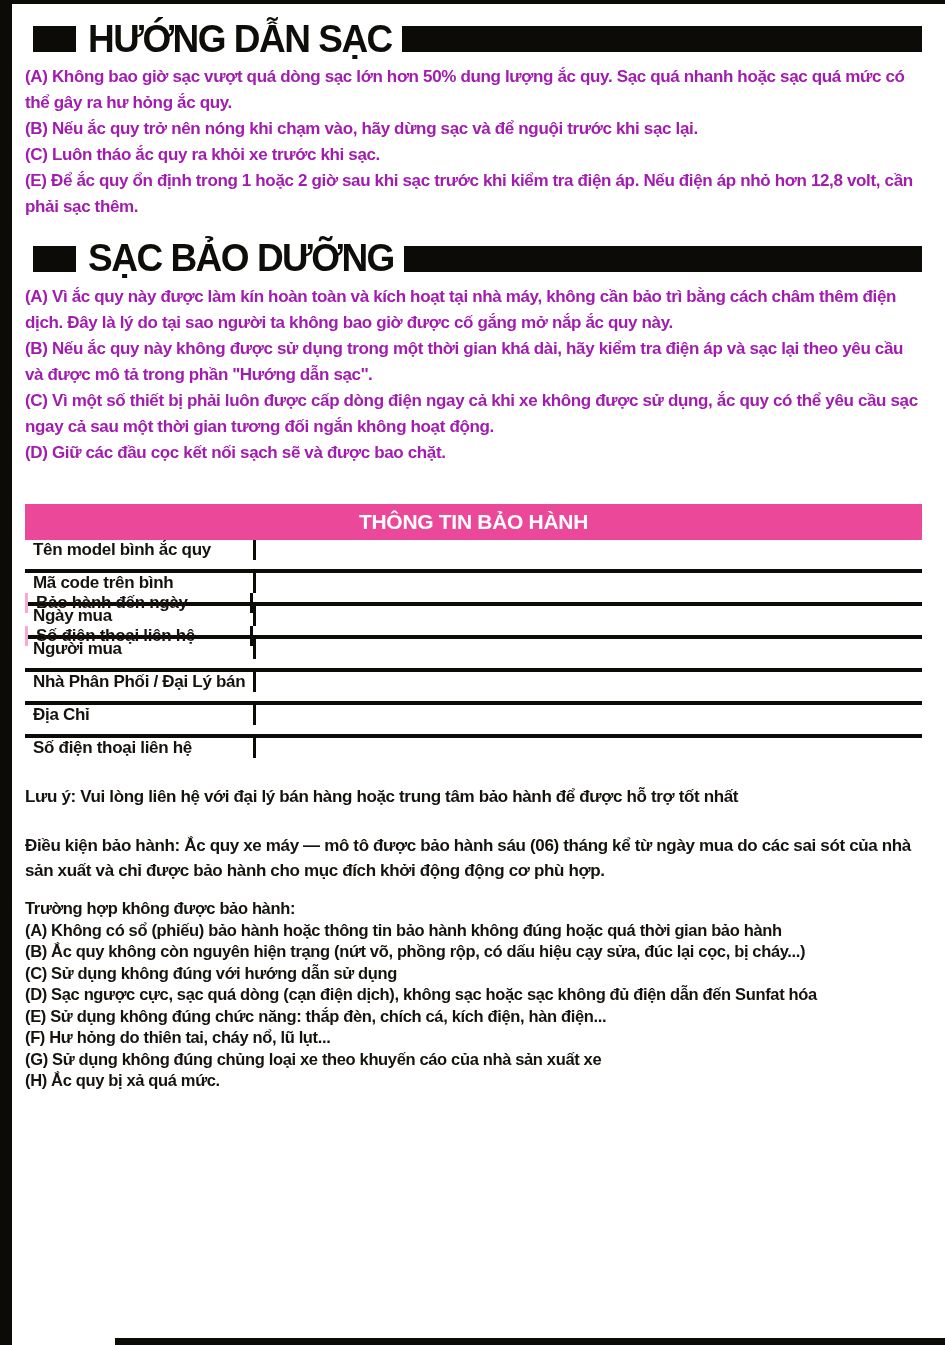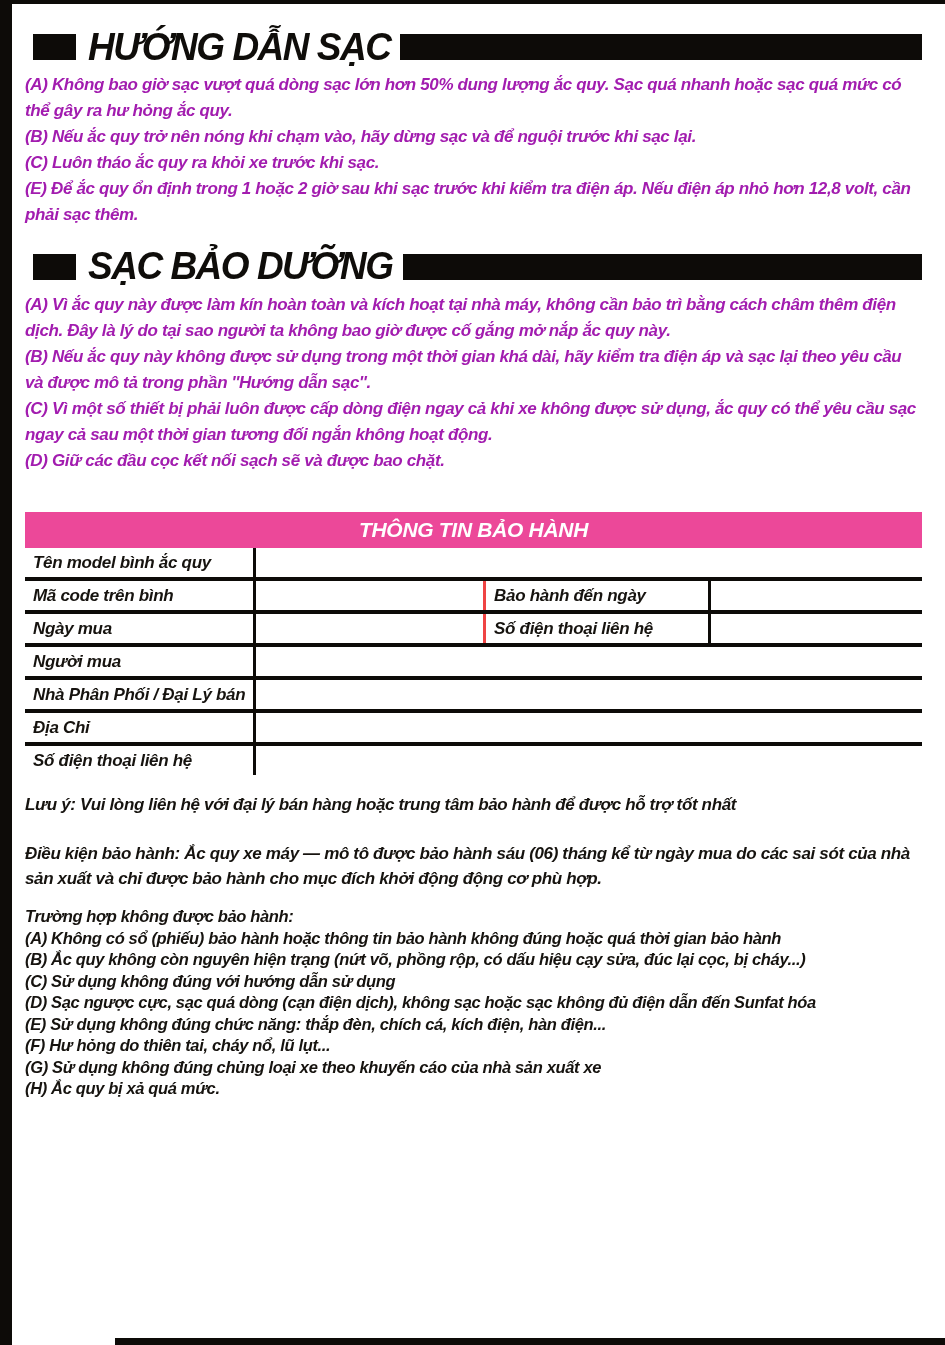--- a/index.html
+++ b/index.html
@@ -3,21 +3,21 @@
 <meta charset="utf-8">
 <style>
   html,body { margin:0; padding:0; background:#ffffff; }
   .page {
     position:relative; width:945px; height:1345px; background:#ffffff;
     font-family:"Liberation Sans", sans-serif; color:#16130f; overflow:hidden;
   }
   .left-bar { position:absolute; left:0; top:0; width:12px; height:1345px; background:#0d0b08; }
   .top-strip { position:absolute; left:0; top:0; width:945px; height:4px; background:#0d0b08; }
   .bottom-strip { position:absolute; left:115px; right:0; bottom:0; height:7px; background:#0d0b08; }
-  .content { position:absolute; left:25px; top:8px; width:897px;font-style:italic; }
+  .content { position:absolute; left:25px; top:0; width:897px; }
 
   .sec-header { display:flex; align-items:center; padding-left:8px; }
   .sec1 { margin-top:20px; }
   .sec2 { margin-top:20px; }
   .bullet { width:43px; height:26px; background:#0d0b08; flex:0 0 auto; }
   .sec-title {
     font-size:37px; font-weight:bold; letter-spacing:-1.5px; line-height:1.0;
     padding:0 10px 0 12px; white-space:nowrap; transform:scaleY(1.04); color:#0f0d0a;
   }
   .header-bar { flex:1 1 auto; height:26px; background:#0d0b08; }
@@ -27,27 +27,27 @@
     letter-spacing:-0.35px; color:#a21caf;
   }
   .sec-body { margin-top:7px; }
 
   .wtable { margin-top:38px; width:897px; }
   .wt-header {
     height:36px; background:#ec4899; color:#ffffff; display:flex;
     align-items:center; justify-content:center; font-size:21px; font-weight:bold;
     letter-spacing:-0.3px;
   }
-  .trow { display:flex; align-items:stretch; height:29px; }
+  .trow { display:flex; align-items:stretch; height:29px;flex-direction:column; }
   .trow + .trow { border-top:4px solid #0d0b08; }
   .tcell { display:flex; align-items:center; font-size:17px; font-weight:bold; letter-spacing:-0.3px; }
   .tlabel { width:220px; padding-left:8px; border-right:3px solid #0d0b08; flex:0 0 auto; }
   .tvalue { width:227px; flex:0 0 auto; }
   .tlabel2 { width:214px; padding-left:8px; border-right:3px solid #0d0b08; border-left:0; flex:0 0 auto; }
-  .tlabel2-wrap { border-left:3px solid #ef4444; }
+  .tlabel2-wrap { border-left:3px solid #f9a8d4; }
   .tvalue2 { flex:1 1 auto; }
   .tvalue-span { flex:1 1 auto; }
 
   .note1 { margin-top:17px; }
   .note1 p, .note2 p { margin:0; font-size:17px; font-weight:bold; line-height:25px; letter-spacing:-0.35px; }
   .note2 { margin-top:24px; }
   .exclusions { margin-top:15px; }
   .exclusions p { margin:0; font-size:16.5px; font-weight:bold; line-height:21.5px; letter-spacing:-0.35px; }
 </style>
 </head>

